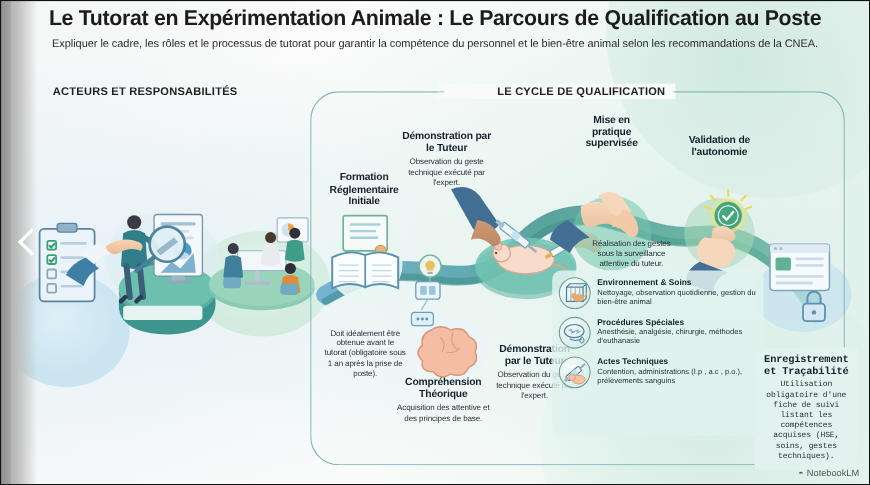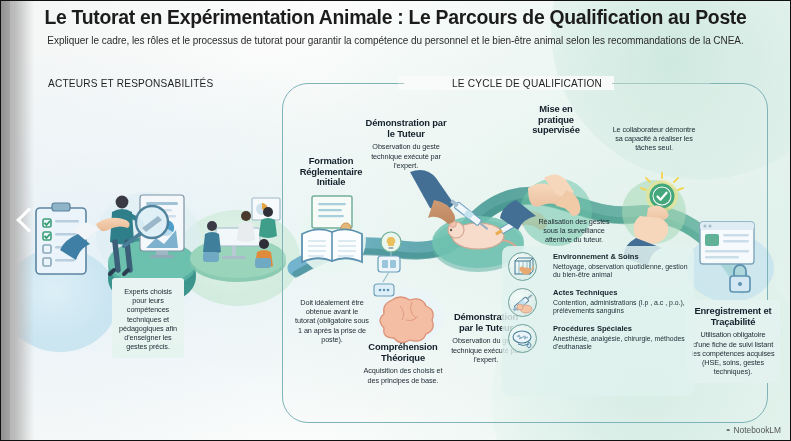--- a/index.html
+++ b/index.html
@@ -61,21 +61,21 @@
     letter-spacing: -0.3px; line-height: 1.18;
   }
   .subtitle {
     margin-top: 6px; font-size: 10px; color: #2b2b2b; font-weight: 400;
     letter-spacing: -0.05px;
   }
 
   
   .sec-head {
     position: absolute; display: flex; align-items: center; gap: 8px;
-    font-size: 10.1px; font-weight: 400; color: #1f1f1f; letter-spacing: 0.2px;
+    font-size: 10.1px; font-weight: 700; color: #1f1f1f; letter-spacing: 0.2px;
     white-space: nowrap;
   }
   .sec-head.left  { left: 48px;  top: 78px; }
   .sec-head.right { left: 405px; top: 78px; padding-left: 47px; }
 
   .hrule {
     position: absolute; height: 1px; background: #a9c8c4;
   }
   .hrule.r1 { left: 398px; top: 83px; width: 6px; }
   .hrule.r2 { left: 612px; top: 83px; width: 98px; }
@@ -127,27 +127,27 @@
   .s-demo-top { left: 360px; top: 112px; width: 92px; }
   .s-comprehension { left: 356px; top: 336px; width: 94px; }
 
   .s-demo-mid { left: 442px; top: 306px; width: 88px; }
 
   .s-mise { left: 516px; top: 98px; width: 80px; }
   .s-mise-note { left: 532px; top: 208px; width: 84px; }
 
   .s-validation { left: 606px; top: 116px; width: 96px; }
 
-  .s-enreg { left: 686px; top: 300px; width: 94px;
-             background: linear-gradient(180deg,#e4f2f0 0%, #e3f2ee 100%); }
+  .s-enreg { left: 686px; top: 316px; width: 94px;
+             background: linear-gradient(180deg,#e4f2f0 0%, #e3f2ee 100%); font-family: Liberation Mono, monospace; }
 
   
   .bullets { position: absolute; left: 508px; top: 252px; width: 180px; }
   .bullet-row {
-    display: flex; align-items: flex-start; gap: 16px;
+    display: flex; align-items: flex-start; gap: 6px;
     margin-bottom: 7px;
   }
   .b-ico {
     flex: 0 0 auto; width: 29px; height: 29px; border-radius: 50%;
     border: 1.1px solid #6f9f9a;
     background: radial-gradient(circle at 35% 30%, #f3fbf8 0%, #dceeea 70%, #cfe6e1 100%);
     position: relative; overflow: hidden;
   }
   .b-txt { padding-top: 1px; }
   .b-title { font-size: 7.6px; font-weight: 700; color: #16222c; line-height: 1.15; }
@@ -433,54 +433,53 @@
     <span>LE CYCLE DE QUALIFICATION</span>
   </div>
   <div class="hrule r1"></div>
   <div class="hrule r2"></div>
 
   <div class="edge-left"></div>
   <div class="edge-left-dark"></div>
   <div class="nav-chevron"></div>
 
   <div class="card actor-card a1">
-    <div class="c-body">Experts choisis pour leurs compétences techniques et pédagogiques afin d'enseigner les gestes précis.</div>
   </div>
 
   <div class="card step-card s-formation">
     <div class="c-title">Formation Réglementaire Initiale</div>
   </div>
   <div class="card step-card s-formation-note">
     <div class="c-body">Doit idéalement être obtenue avant le tutorat (obligatoire sous 1 an après la prise de poste).</div>
   </div>
 
   <div class="card step-card s-demo-top">
     <div class="c-title">Démonstration par le Tuteur</div>
     <div class="c-body">Observation du geste technique exécuté par l'expert.</div>
   </div>
 
   <div class="card step-card s-comprehension">
     <div class="c-title">Compréhension Théorique</div>
-    <div class="c-body">Acquisition des choisis et des principes de base.</div>
+    <div class="c-body">Acquisition des attentive et des principes de base.</div>
   </div>
 
   <div class="card step-card s-demo-mid">
     <div class="c-title">Démonstration par le Tuteur</div>
     <div class="c-body">Observation du geste technique exécuté par l'expert.</div>
   </div>
 
   <div class="card step-card s-mise-note">
     <div class="c-body">Réalisation des gestes sous la surveillance attentive du tuteur.</div>
   </div>
   <div class="card step-card s-mise">
     <div class="c-title">Mise en pratique supervisée</div>
   </div>
 
   <div class="card step-card s-validation">
-    <div class="c-body">Le collaborateur démontre sa capacité à réaliser les tâches seul.</div>
+    <div class="c-title">Validation de l'autonomie</div>
   </div>
 
   <div class="card step-card s-enreg">
     <div class="c-title">Enregistrement et Traçabilité</div>
     <div class="c-body">Utilisation obligatoire d'une fiche de suivi listant les compétences acquises (HSE, soins, gestes techniques).</div>
   </div>
 
   <div class="bullet-panel"></div>
   <div class="bullets">
 
@@ -499,54 +498,54 @@
       </div>
       <div class="b-txt">
         <div class="b-title">Environnement &amp; Soins</div>
         <div class="b-body">Nettoyage, observation quotidienne, gestion du bien-être animal</div>
       </div>
     </div>
 
     <div class="bullet-row">
       <div class="b-ico">
         <svg viewBox="0 0 29 29" width="29" height="29">
+          <ellipse cx="13" cy="12" rx="9" ry="6" fill="#eaf4fa" stroke="#4a7f99" stroke-width="1.1"></ellipse>
+          <g stroke="#6f9fb5" stroke-width="0.9" fill="none">
+            <path d="M8 11 l5 2 M10 14 l6 -3 M15 14 l4 -2"></path>
+          </g>
+          <circle cx="10" cy="11" r="1.2" fill="#9ab8c9"></circle>
+          <circle cx="16" cy="12" r="1.2" fill="#9ab8c9"></circle>
+          <path d="M20 17 q4 4 0 6 q-4 -2 0 -6 Z" fill="#cfe6f2" stroke="#4a7f99" stroke-width="0.9"></path>
+          <path d="M9 19 q5 3 11 0" stroke="#4a7f99" stroke-width="1" fill="none"></path>
+        </svg>
+      </div>
+      <div class="b-txt">
+        <div class="b-title">Procédures Spéciales</div>
+        <div class="b-body">Anesthésie, analgésie, chirurgie, méthodes d'euthanasie</div>
+      </div>
+    </div>
+
+    <div class="bullet-row">
+      <div class="b-ico">
+        <svg viewBox="0 0 29 29" width="29" height="29">
           <g transform="rotate(-40 14 14)">
             <rect x="5" y="11" width="15" height="5" rx="1" fill="#eef6fb" stroke="#4a7f99" stroke-width="1"></rect>
             <rect x="2" y="12" width="4" height="3" fill="#9ab8c9"></rect>
             <rect x="20" y="12.6" width="6" height="1.8" fill="#8fa9b8"></rect>
             <rect x="11" y="11" width="5" height="5" fill="#bfe0ee"></rect>
           </g>
           <ellipse cx="17" cy="20" rx="6" ry="4" fill="#f3c3a3" stroke="#d09f86" stroke-width="0.8"></ellipse>
           <circle cx="11" cy="18" r="3" fill="#f3c3a3" stroke="#d09f86" stroke-width="0.8"></circle>
         </svg>
       </div>
       <div class="b-txt">
         <div class="b-title">Actes Techniques</div>
         <div class="b-body">Contention, administrations (I.p , a.c , p.o.), prélèvements sanguins</div>
       </div>
     </div>
-
-    <div class="bullet-row">
-      <div class="b-ico">
-        <svg viewBox="0 0 29 29" width="29" height="29">
-          <ellipse cx="13" cy="12" rx="9" ry="6" fill="#eaf4fa" stroke="#4a7f99" stroke-width="1.1"></ellipse>
-          <g stroke="#6f9fb5" stroke-width="0.9" fill="none">
-            <path d="M8 11 l5 2 M10 14 l6 -3 M15 14 l4 -2"></path>
-          </g>
-          <circle cx="10" cy="11" r="1.2" fill="#9ab8c9"></circle>
-          <circle cx="16" cy="12" r="1.2" fill="#9ab8c9"></circle>
-          <path d="M20 17 q4 4 0 6 q-4 -2 0 -6 Z" fill="#cfe6f2" stroke="#4a7f99" stroke-width="0.9"></path>
-          <path d="M9 19 q5 3 11 0" stroke="#4a7f99" stroke-width="1" fill="none"></path>
-        </svg>
-      </div>
-      <div class="b-txt">
-        <div class="b-title">Procédures Spéciales</div>
-        <div class="b-body">Anesthésie, analgésie, chirurgie, méthodes d'euthanasie</div>
-      </div>
-    </div>
   </div>
 
   <div class="watermark">
     <span class="wm-glyph">◓</span>
     <span>NotebookLM</span>
   </div>
 
   <div class="frame-border"></div>
 </div>
 

